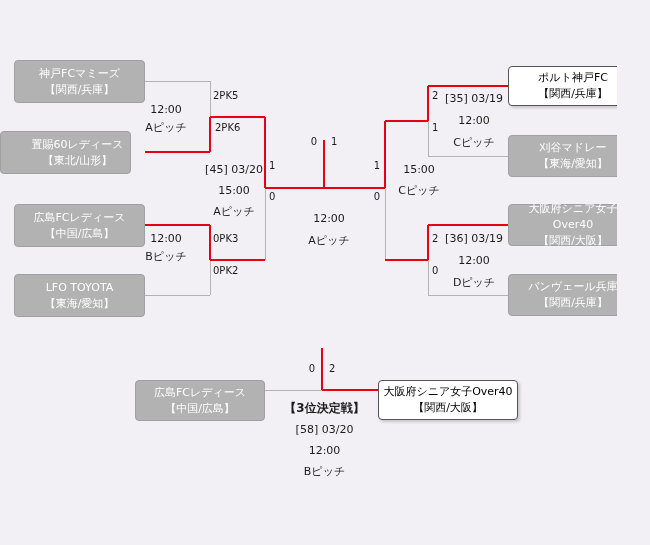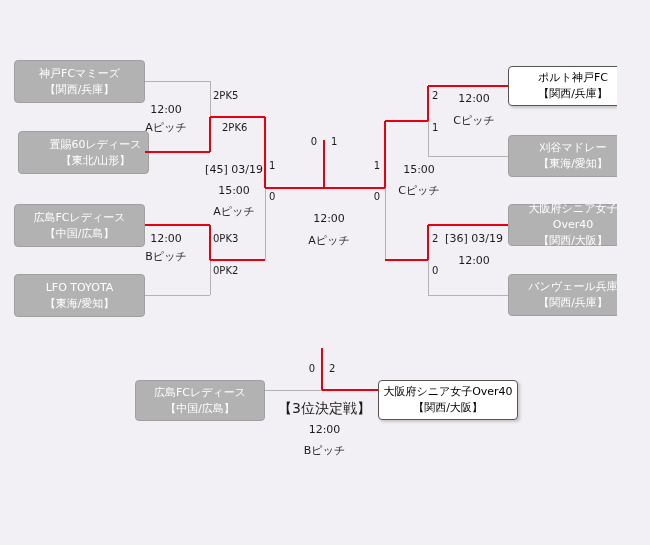--- a/index.html
+++ b/index.html
@@ -46,39 +46,39 @@
   .vl.gray{width:1px;background:var(--line-gray);}
   .hl.red{height:2px;background:var(--line-red);}
   .vl.red{width:2px;background:var(--line-red);}
   .minfo{
     position:absolute;
     text-align:center;
     font-size:11px;
     color:var(--text-dark);
     white-space:nowrap;
   }
-  .minfo .bold{font-weight:normal;font-size:14px;}
+  .minfo .bold{font-weight:bold;font-size:12px;}
   .score{
     position:absolute;
     font-size:10px;
     color:var(--text-dark);
     white-space:nowrap;
   }
   .score.ra{text-align:right;}
 </style>
 </head>
 <body>
 
 <div class="stage">
 
   <div class="team team-gray" style="left:14px;top:60px;width:131px;height:43px;">
     <div>神戸FCマミーズ</div>
     <div>【関西/兵庫】</div>
   </div>
-  <div class="team team-gray" style="left:18px;top:131px;width:131px;height:43px;padding-left:24px;">
+  <div class="team team-gray" style="left:0;top:131px;width:131px;height:43px;padding-left:24px;">
     <div>置賜60レディース</div>
     <div>【東北/山形】</div>
   </div>
   <div class="team team-gray" style="left:14px;top:204px;width:131px;height:43px;">
     <div>広島FCレディース</div>
     <div>【中国/広島】</div>
   </div>
   <div class="team team-gray" style="left:14px;top:274px;width:131px;height:43px;">
     <div>LFO TOYOTA</div>
     <div>【東海/愛知】</div>
@@ -143,48 +143,51 @@
 
   <div class="minfo" style="left:111px;top:101px;width:110px;line-height:18px;">
     <div>12:00</div>
     <div>Aピッチ</div>
   </div>
   <div class="minfo" style="left:111px;top:230px;width:110px;line-height:18px;">
     <div>12:00</div>
     <div>Bピッチ</div>
   </div>
   <div class="minfo" style="left:179px;top:159px;width:110px;line-height:21px;">
-    <div>[45] 03/19</div>
+    <div>[45] 03/20</div>
     <div>15:00</div>
     <div>Aピッチ</div>
   </div>
   <div class="minfo" style="left:364px;top:159px;width:110px;line-height:21px;">
     <div>15:00</div>
     <div>Cピッチ</div>
   </div>
   <div class="minfo" style="left:419px;top:88px;width:110px;line-height:22px;">
+    <div>[35] 03/19</div>
     <div>12:00</div>
     <div>Cピッチ</div>
   </div>
   <div class="minfo" style="left:419px;top:228px;width:110px;line-height:22px;">
     <div>[36] 03/19</div>
     <div>12:00</div>
+    <div>Dピッチ</div>
   </div>
   <div class="minfo" style="left:274px;top:208px;width:110px;line-height:22px;">
     <div>12:00</div>
     <div>Aピッチ</div>
   </div>
   <div class="minfo" style="left:267px;top:398px;width:115px;line-height:21px;">
     <div class="bold">【3位決定戦】</div>
+    <div>[58] 03/20</div>
     <div>12:00</div>
     <div>Bピッチ</div>
   </div>
 
   <div class="score" style="left:213px;top:90px;">2PK5</div>
-  <div class="score" style="left:222px;top:122px;text-align:center;">2PK6</div>
+  <div class="score" style="left:215px;top:122px;text-align:center;">2PK6</div>
   <div class="score" style="left:213px;top:233px;">0PK3</div>
   <div class="score" style="left:213px;top:265px;">0PK2</div>
   <div class="score" style="left:432px;top:90px;">2</div>
   <div class="score" style="left:432px;top:122px;">1</div>
   <div class="score" style="left:432px;top:233px;">2</div>
   <div class="score" style="left:432px;top:265px;">0</div>
   <div class="score" style="left:269px;top:160px;">1</div>
   <div class="score" style="left:269px;top:191px;">0</div>
   <div class="score ra" style="left:368px;top:160px;width:12px;">1</div>
   <div class="score ra" style="left:368px;top:191px;width:12px;">0</div>

